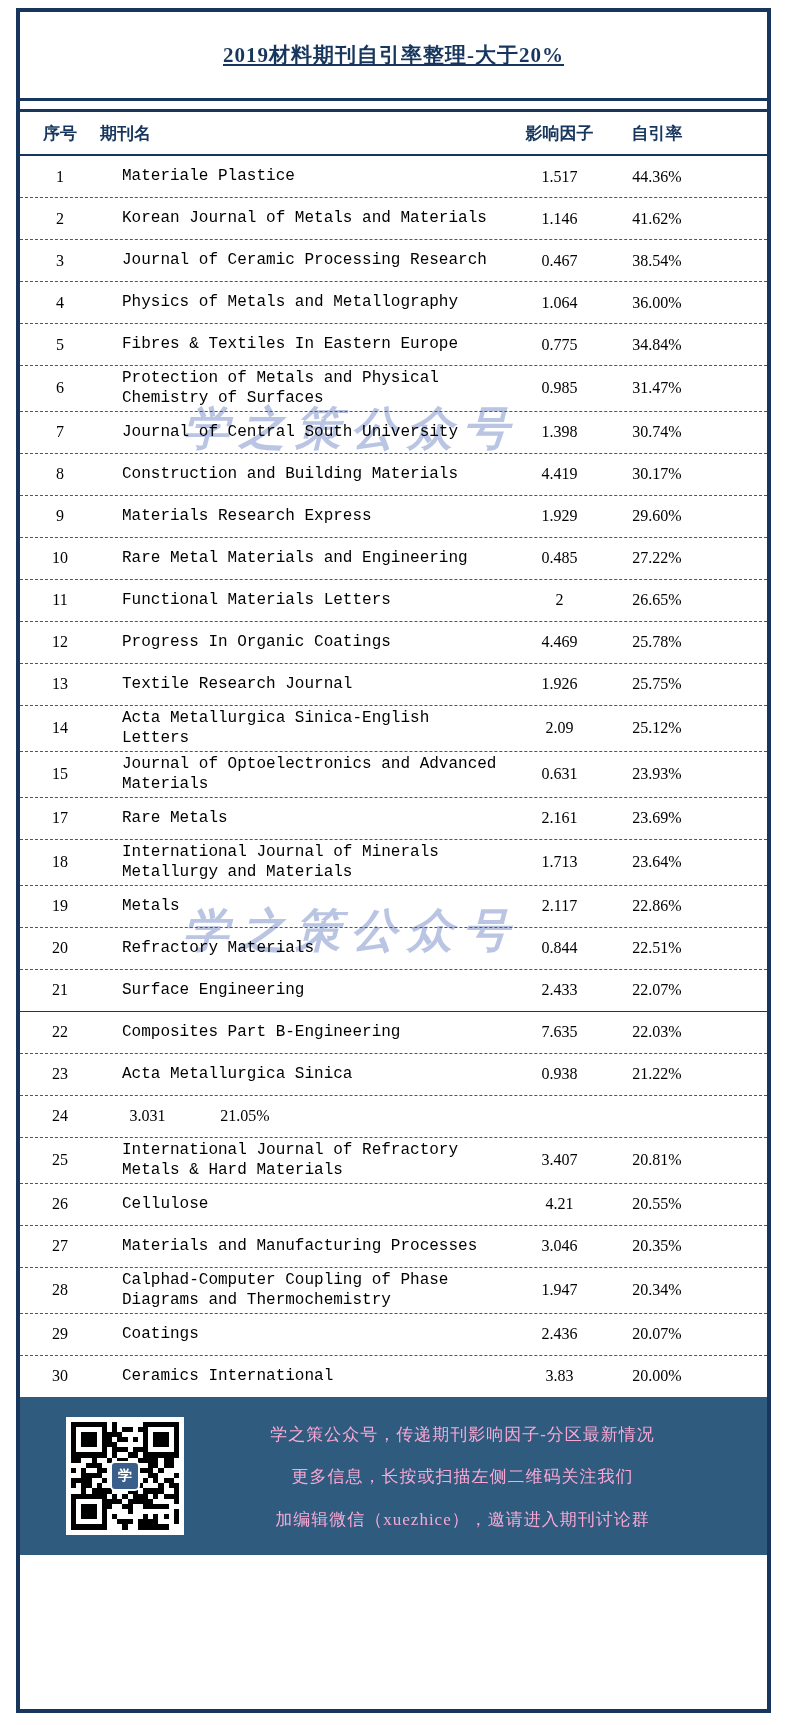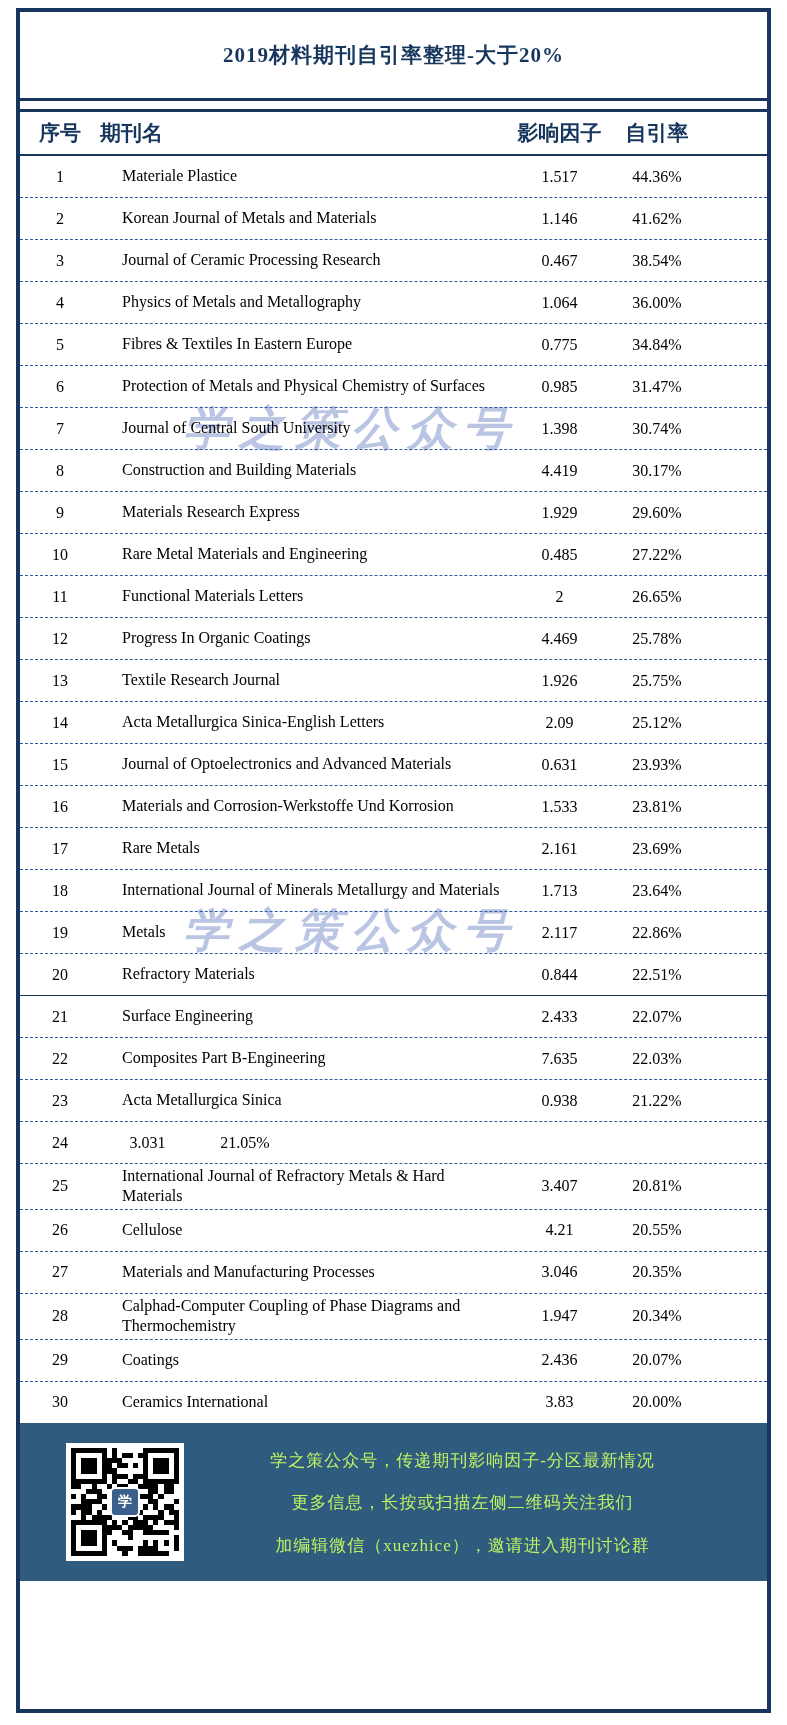--- a/index.html
+++ b/index.html
@@ -9,41 +9,41 @@
   }
   .frame{
     position:absolute;left:16px;top:8px;width:755px;height:1705px;
     border:4px solid #17365D;box-sizing:border-box;
     display:flex;flex-direction:column;background:transparent;z-index:1;
   }
   .title-section{
     height:86px;flex:none;border-bottom:3px solid #17365D;
     display:flex;align-items:center;justify-content:center;
   }
-  .title{font-size:21px;font-weight:bold;color:#17365D;letter-spacing:1px;}
+  .title{font-size:21px;font-weight:bold;color:#17365D;letter-spacing:1px;text-decoration:underline;}
   .title-gap{height:8px;flex:none;}
   .table-section{flex:none;border-top:3px solid #17365D;}
   .thead{
     display:flex;align-items:center;height:44px;box-sizing:border-box;
     border-bottom:2px solid #17365D;color:#17365D;font-weight:bold;
-    font-size:21px;padding-right:60px;
+    font-size:17px;padding-right:60px;
   }
   .th-no{width:80px;text-align:center;flex:none;}
   .th-name{flex:1;text-align:left;}
   .th-if{width:95px;text-align:center;flex:none;}
   .th-rate{width:100px;text-align:center;flex:none;}
   .tbody{display:block;}
   .tr{
     display:flex;align-items:center;min-height:41px;box-sizing:content-box;
     padding-right:60px;font-size:16px;
   }
   .tr + .tr{border-top:1px dashed #2E5AA0;}
   .tbody .tr:nth-child(21){border-top:1.5px solid #17365D;}
   .td-no{width:80px;text-align:center;flex:none;}
-  .td-name{flex:1;padding:2px 8px 2px 22px;line-height:1.28;}
+  .td-name{flex:1;padding:2px 8px 2px 22px;line-height:1.28;font-family:Liberation Mono, monospace;}
   .td-if{width:95px;text-align:center;flex:none;}
   .td-rate{width:100px;text-align:center;flex:none;}
   .footer-band{
     flex:none;height:158px;background:#2F5B7E;
     display:flex;align-items:center;box-sizing:border-box;
     padding:0 26px 0 46px;
   }
   .qr-wrap{
     width:118px;height:118px;background:#ffffff;padding:5px;
     box-sizing:border-box;position:relative;flex:none;
@@ -55,21 +55,21 @@
   .qr-grid .m{background:#000;}
   .qr-logo{
     position:absolute;left:50%;top:50%;transform:translate(-50%,-50%);
     width:26px;height:26px;background:#3A5F8A;border:2px solid #fff;border-radius:5px;
     color:#fff;font-size:14px;font-weight:bold;
     display:flex;align-items:center;justify-content:center;
   }
   .footer-text{
     flex:1;height:100%;box-sizing:border-box;padding:26px 0 24px 0;
     display:flex;flex-direction:column;justify-content:space-between;align-items:center;
-    color:#bef264;font-size:17px;letter-spacing:1px;
+    color:#f9a8d4;font-size:17px;letter-spacing:1px;
   }
   .footer-line{white-space:nowrap;}
   .bottom-spacer{flex:1;}
   .watermark{
     position:absolute;left:183px;z-index:0;
     font-size:46px;font-weight:bold;letter-spacing:10px;white-space:nowrap;
     color:rgba(130,150,205,0.55);pointer-events:none;font-style:italic;
   }
   #wm1{top:398px;}
   #wm2{top:900px;}
@@ -194,26 +194,20 @@
     <div class="td-rate">25.12%</div>
   </div>
 
   <div class="tr">
     <div class="td-no">15</div>
     <div class="td-name">Journal of Optoelectronics and Advanced Materials</div>
     <div class="td-if">0.631</div>
     <div class="td-rate">23.93%</div>
   </div>
 
-  <div class="tr">
-    <div class="td-no">16</div>
-    <div class="td-name">Materials and Corrosion-Werkstoffe Und Korrosion</div>
-    <div class="td-if">1.533</div>
-    <div class="td-rate">23.81%</div>
-  </div>
 
   <div class="tr">
     <div class="td-no">17</div>
     <div class="td-name">Rare Metals</div>
     <div class="td-if">2.161</div>
     <div class="td-rate">23.69%</div>
   </div>
 
   <div class="tr">
     <div class="td-no">18</div>

